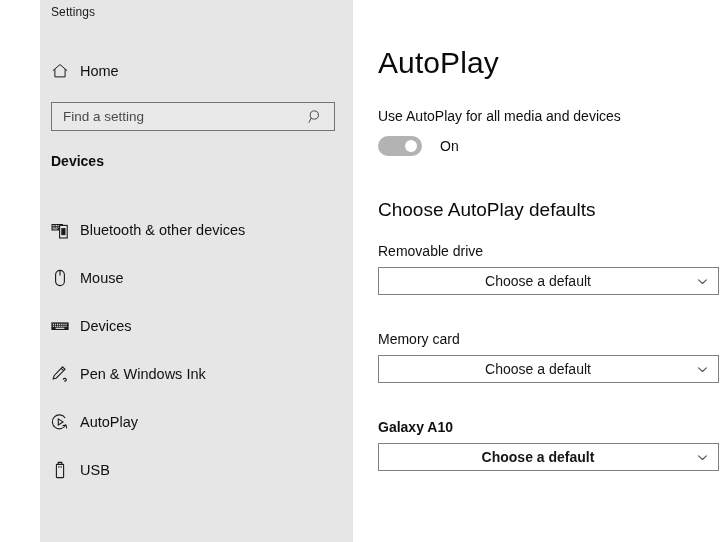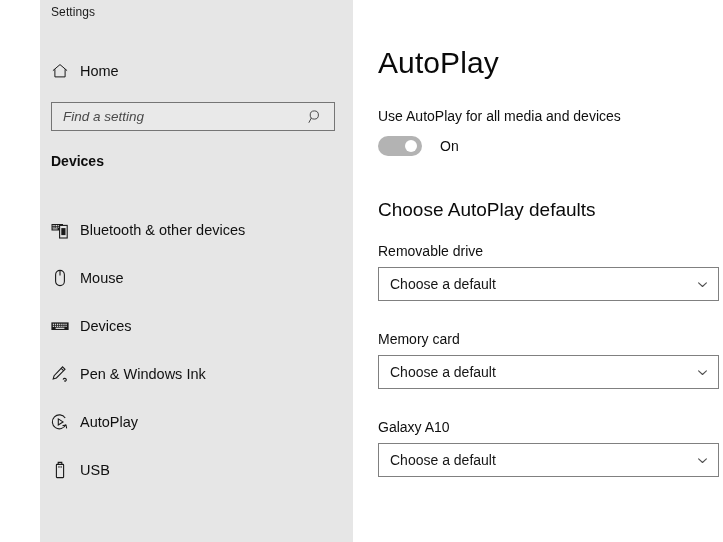--- a/index.html
+++ b/index.html
@@ -78,21 +78,20 @@
   .search-input {
     border: 0;
     outline: 0;
     background: transparent;
     font-family: "Liberation Sans", sans-serif;
     font-size: 13.5px;
     color: #737373;
     padding: 0 8px 0 11px;
     flex: 1 1 auto;
     height: 100%;
-    font-style: italic;
   }
   .search-input::placeholder {
     color: #4a4a4a;
     opacity: 1;
   }
   .search-icon {
     flex: 0 0 26px;
     display: flex;
     align-items: center;
     justify-content: center;
@@ -202,27 +201,28 @@
     width: 342px;
   }
   .field-label {
     font-size: 14px;
     color: #0f0f0f;
     display: block;
     margin-bottom: 8px;
   }
   .combo {
     width: 341px;
-    height: 34px;
+    height: 28px;
     box-sizing: border-box;
     border: 1px solid #808080;
     background: #ffffff;
     display: flex;
     align-items: center;
     cursor: default;
+    text-align: center;
   }
   .combo-text {
     flex: 1 1 auto;
     font-size: 14px;
     color: #151515;
     padding-left: 11px;
     white-space: nowrap;
     overflow: hidden;
   }
   .combo-chevron {
@@ -391,21 +391,21 @@
       <div class="combo">
         <span class="combo-text">Choose a default</span>
         <span class="combo-chevron">
           <svg width="13" height="13" viewBox="0 0 13 13" fill="none" stroke="#4f4f4f" stroke-width="1.1" stroke-linecap="round" stroke-linejoin="round">
             <path d="M2.6 4.8 L6.5 8.5 L10.4 4.8"></path>
           </svg>
         </span>
       </div>
     </div>
 
-    <div class="field" style="top:419px;">
+    <div class="field" style="top:419px;font-weight:bold;">
       <span class="field-label">Galaxy A10</span>
       <div class="combo">
         <span class="combo-text">Choose a default</span>
         <span class="combo-chevron">
           <svg width="13" height="13" viewBox="0 0 13 13" fill="none" stroke="#4f4f4f" stroke-width="1.1" stroke-linecap="round" stroke-linejoin="round">
             <path d="M2.6 4.8 L6.5 8.5 L10.4 4.8"></path>
           </svg>
         </span>
       </div>
     </div>

